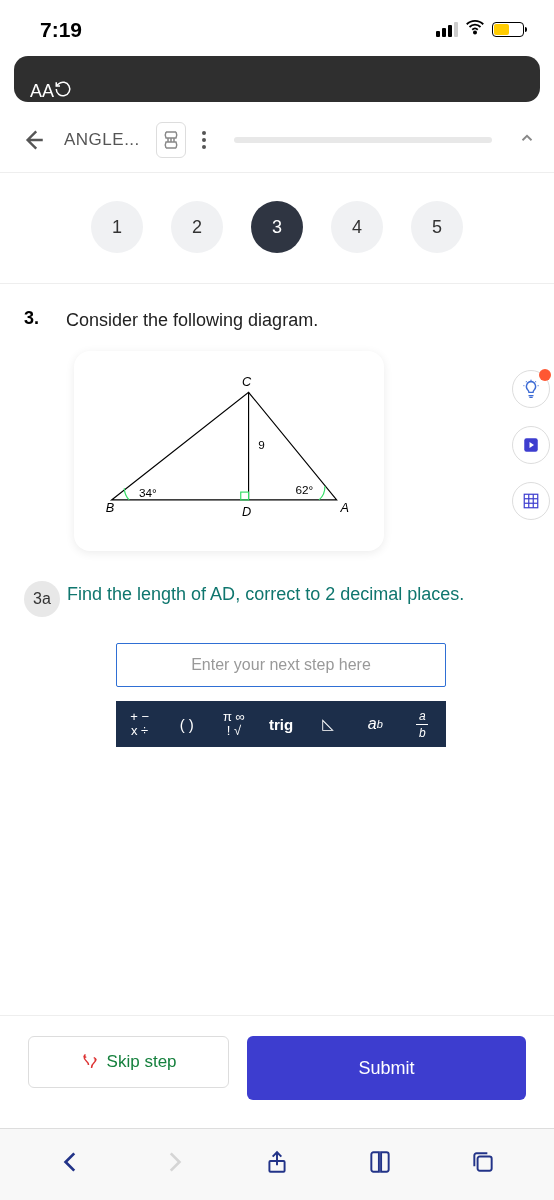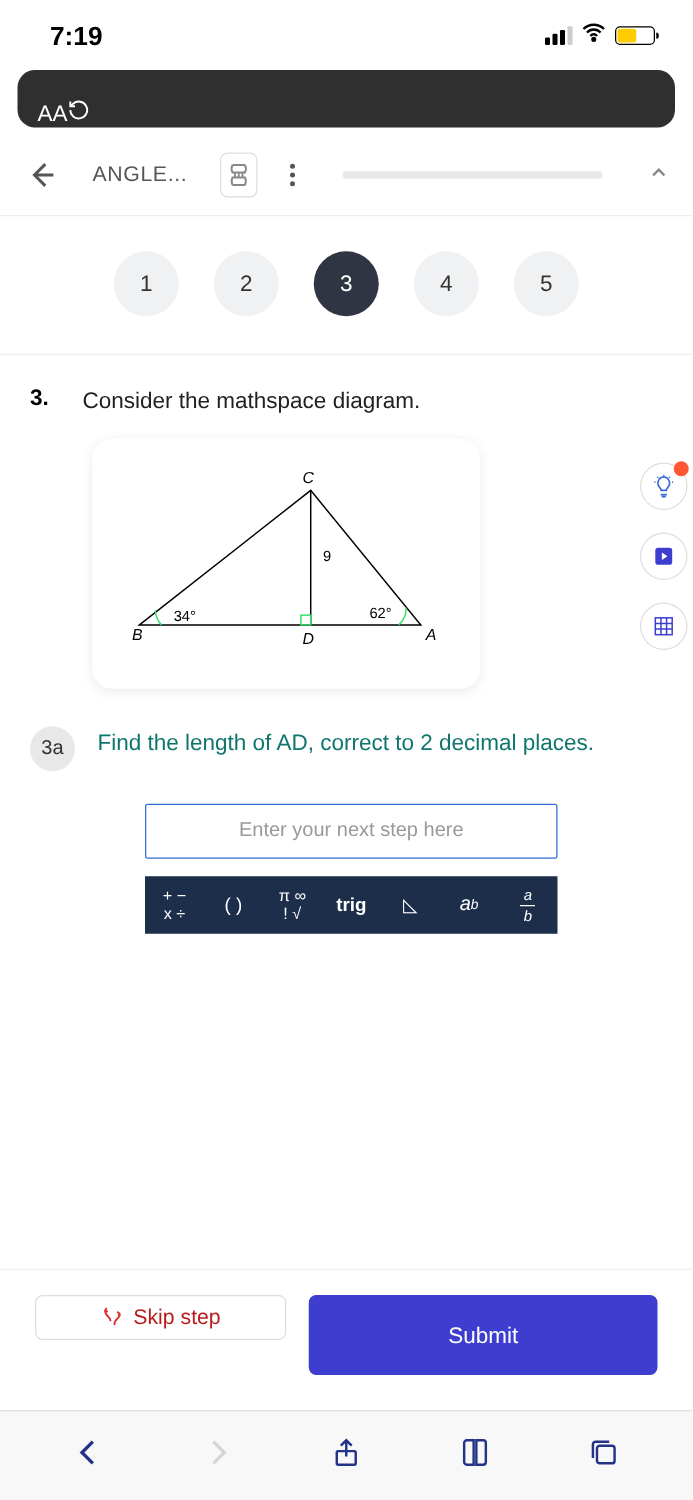--- a/index.html
+++ b/index.html
@@ -42,21 +42,21 @@
     padding: 0 16px;
     color: #fff;
   }
   .url-aa { font-size: 18px; flex: 0 0 auto; }
   .url-center { flex: 1; display: flex; align-items: center; justify-content: center; gap: 8px; font-size: 19px; }
   .url-refresh { flex: 0 0 auto; }
   .lock-icon svg, .url-refresh svg { width:18px; height:18px; }
 
   
   .app-header {
-    display: flex; align-items: center; gap: 26px;
+    display: flex; align-items: center; gap: 16px;
     padding: 14px 18px;
     border-bottom: 1px solid #eee;
   }
   .back-arrow { width: 30px; height: 30px; display:flex; align-items:center; justify-content:center; color:#555; }
   .breadcrumb { font-size: 17px; color: #555; flex: 0 0 auto; letter-spacing: 0.5px; }
   .scroll-icon { width: 30px; height: 36px; border: 1px solid #ddd; border-radius: 6px; display:flex; align-items:center; justify-content:center; }
   .dots-icon { display:flex; flex-direction:column; gap:3px; align-items:center; }
   .dots-icon span { width:4px; height:4px; border-radius:50%; background:#555; }
   .progress-track { flex:1; height:6px; background:#e8e8e8; border-radius:3px; margin-left:12px; }
   .app-header .chevron { margin-left:10px; color:#888; }
@@ -107,21 +107,21 @@
     border:1px solid #ddd; background:#fff;
     display:flex; align-items:center; justify-content:center;
     position:relative;
   }
   .tool-btn.hint::after {
     content:''; position:absolute; top:-2px; right:-2px;
     width:12px; height:12px; background:#ff5733; border-radius:50%;
   }
 
   
-  .part-row { display:flex; align-items:flex-start; gap:18px; margin-top: 30px; }
+  .part-row { display:flex; align-items:flex-start; gap:7px; margin-top: 30px; }
   .part-text { font-size: 18px; color:#0f766e; line-height: 1.5; }
 
   
   .answer-input {
     margin: 26px 0 0 92px;
     width: 330px; height: 44px;
     border: 1.5px solid #2f6fd4;
     border-radius: 2px;
     padding: 0 12px;
     font-size: 16px;
@@ -149,22 +149,22 @@
   .tb-frac .line { width:12px; height:1px; background:#fff; margin:2px 0; }
 
   
   .bottom-actions {
     position:absolute; bottom: 100px; left:0; right:0;
     display:flex; gap:18px; padding: 0 28px;
     border-top:1px solid #eee;
     padding-top: 20px;
   }
   .skip-btn {
-    flex:1; height:36px; border:1px solid #ddd; border-radius:6px;
-    background:#fff; color:#b91c1c; font-size:17px;
+    flex:1; height:52px; border:1px solid #ddd; border-radius:6px;
+    background:#fff; color:#15803d; font-size:17px;
     display:flex; align-items:center; justify-content:center; gap:8px;
   }
   .submit-btn {
     flex:1.4; height:64px; border:none; border-radius:6px;
     background:#3d3dcf; color:#fff; font-size:18px;
   }
 
   
   .browser-nav {
     position:absolute; bottom:0; left:0; right:0;
@@ -243,21 +243,21 @@
   <div class="step">2</div>
   <div class="step active">3</div>
   <div class="step">4</div>
   <div class="step">5</div>
 </div>
 
 <div class="content">
 
   <div class="q-row">
     <div class="q-num">3.</div>
-    <div class="q-text">Consider the mathspace diagram.</div>
+    <div class="q-text">Consider the following diagram.</div>
   </div>
 
   
   <div class="diagram-card">
     <svg viewBox="0 0 280 160">
       <polygon points="20,130 160,20 250,130" fill="none" stroke="#000" stroke-width="1.2"></polygon>
       <line x1="160" y1="20" x2="160" y2="130" stroke="#000" stroke-width="1.2"></line>
       <rect x="152" y="122" width="8" height="8" fill="none" stroke="#3d6" stroke-width="1.2"></rect>
       <path d="M38 130 A18 18 0 0 1 33 118" fill="none" stroke="#3d6" stroke-width="1.2"></path>
       <path d="M232 130 A18 18 0 0 0 238 116" fill="none" stroke="#3d6" stroke-width="1.2"></path>

